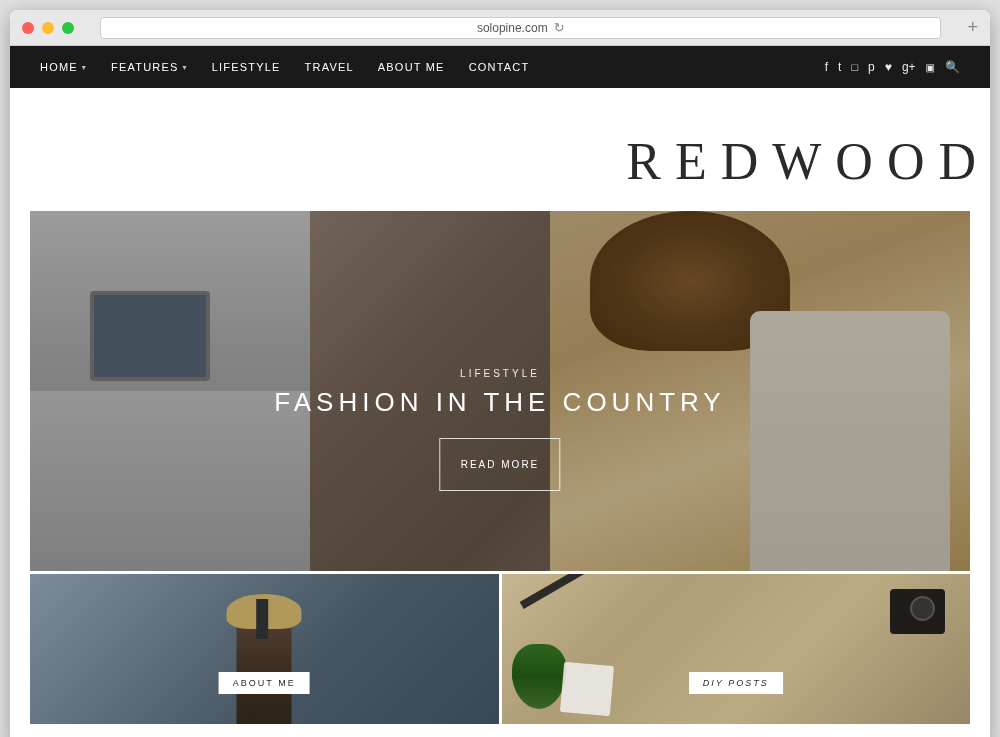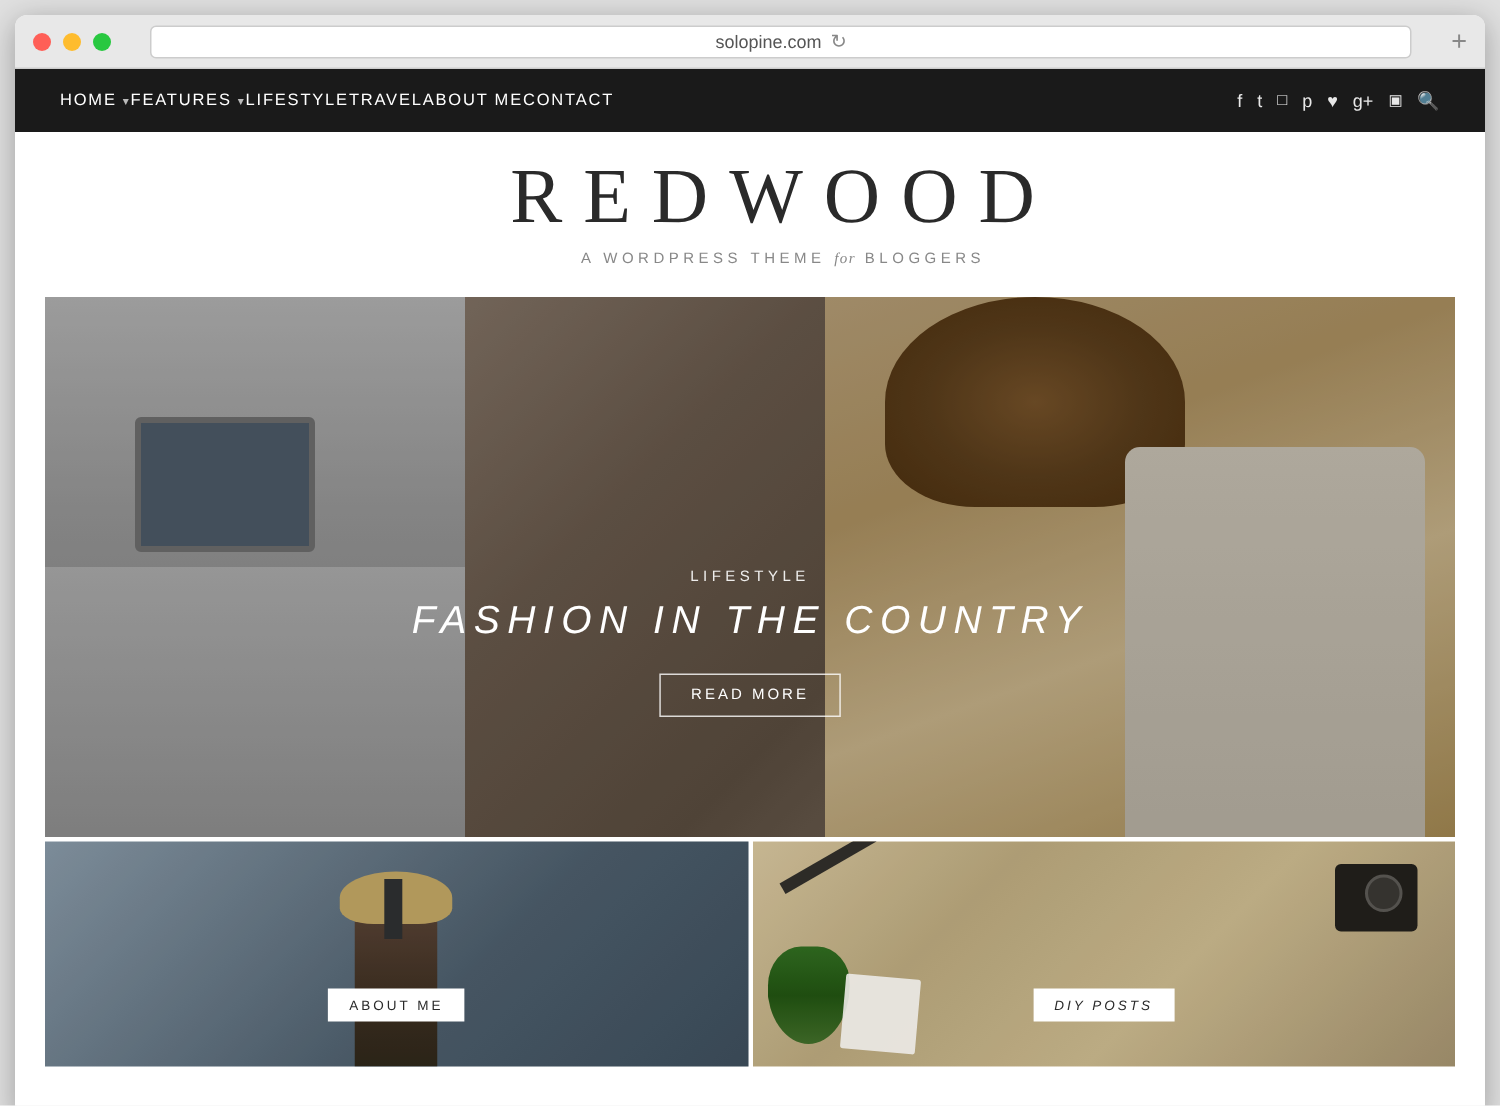--- a/index.html
+++ b/index.html
@@ -76,20 +76,21 @@
       height: 42px;
       display: flex;
       align-items: center;
       justify-content: space-between;
       padding: 0 30px;
     }
 
     .nav-links {
       display: flex;
       align-items: center;
+      gap: 24px;
     }
 
     .nav-link {
       color: #fff;
       font-size: 11px;
       text-transform: uppercase;
       letter-spacing: 1.2px;
       cursor: pointer;
       display: flex;
       align-items: center;
@@ -110,22 +111,22 @@
 
     .social-icon {
       color: #fff;
       font-size: 12px;
       cursor: pointer;
       opacity: 0.9;
     }
 
     
     .site-header {
-      text-align: center;
-      padding: 14px 0 20px;
+      text-align: right;
+      padding: 44px 0 20px;
       background: white;
       margin-left: 44px;
     }
 
     .site-title {
       font-size: 52px;
       font-weight: 200;
       letter-spacing: 14px;
       color: #2a2a2a;
       font-family: 'Georgia', serif;
@@ -225,26 +226,25 @@
       opacity: 0.9;
     }
 
     .hero-title {
       font-size: 26px;
       font-weight: 400;
       letter-spacing: 5px;
       text-transform: uppercase;
       margin-bottom: 20px;
       white-space: nowrap;
-      font-style: italic;
     }
 
     .hero-btn {
       border: 1px solid rgba(255,255,255,0.8);
-      padding: 8px 20px;
+      padding: 20px 20px;
       font-size: 10px;
       letter-spacing: 2px;
       text-transform: uppercase;
       color: white;
       background: transparent;
       cursor: pointer;
     }
 
     
     .cards-row {
@@ -337,23 +337,20 @@
         <span class="social-icon">p</span>
         <span class="social-icon">♥</span>
         <span class="social-icon">g+</span>
         <span class="social-icon" style="font-size:10px;">▣</span>
         <span class="social-icon">🔍</span>
       </div>
     </nav>
 
     <header class="site-header">
       <h1 class="site-title">REDWOOD</h1>
-      <p class="site-subtitle">
-        <span>A WORDPRESS THEME </span><em>for</em><span> BLOGGERS</span>
-      </p>
     </header>
 
     <section class="hero-section">
       <div class="hero-bg">
 
         <div class="hero-truck">
           <div class="hero-truck-window"></div>
           <div style="position:absolute;bottom:0;left:0;width:100%;height:180px;background:linear-gradient(180deg,#c8c8c8 0%,#a8a8a8 100%)"></div>
         </div>
 

